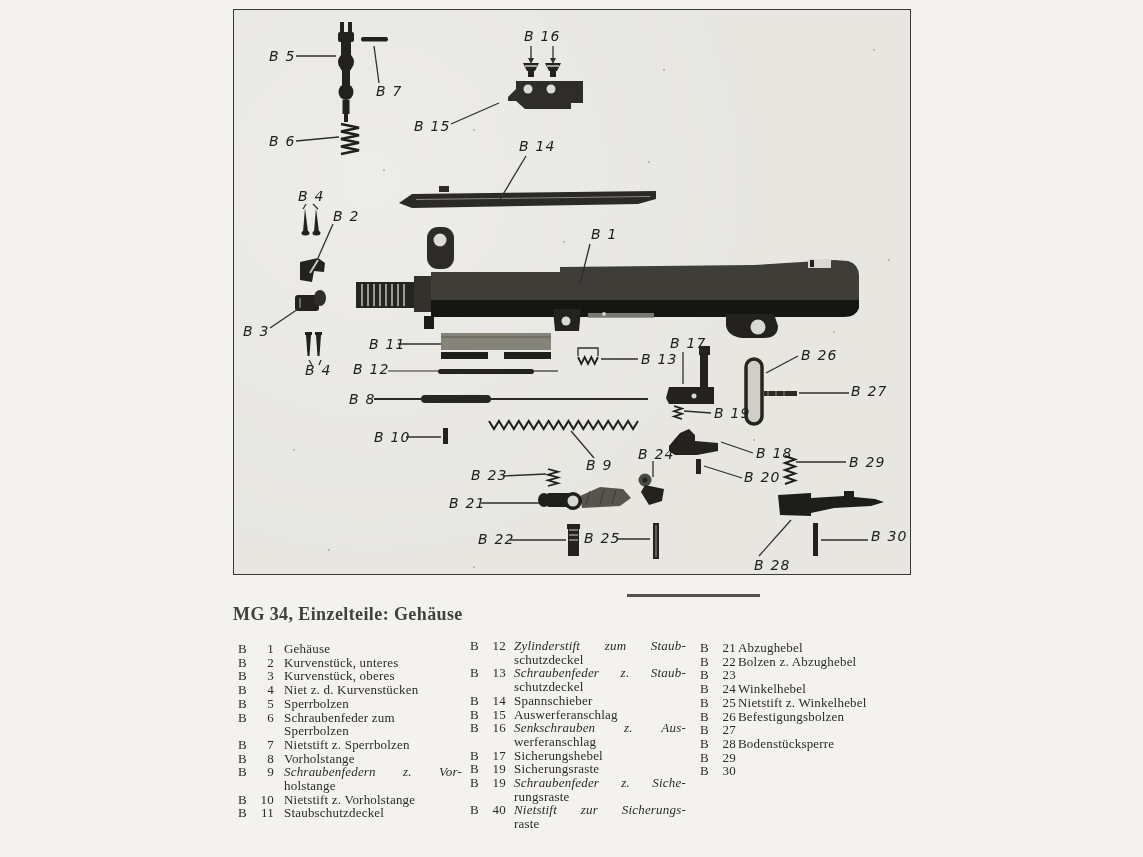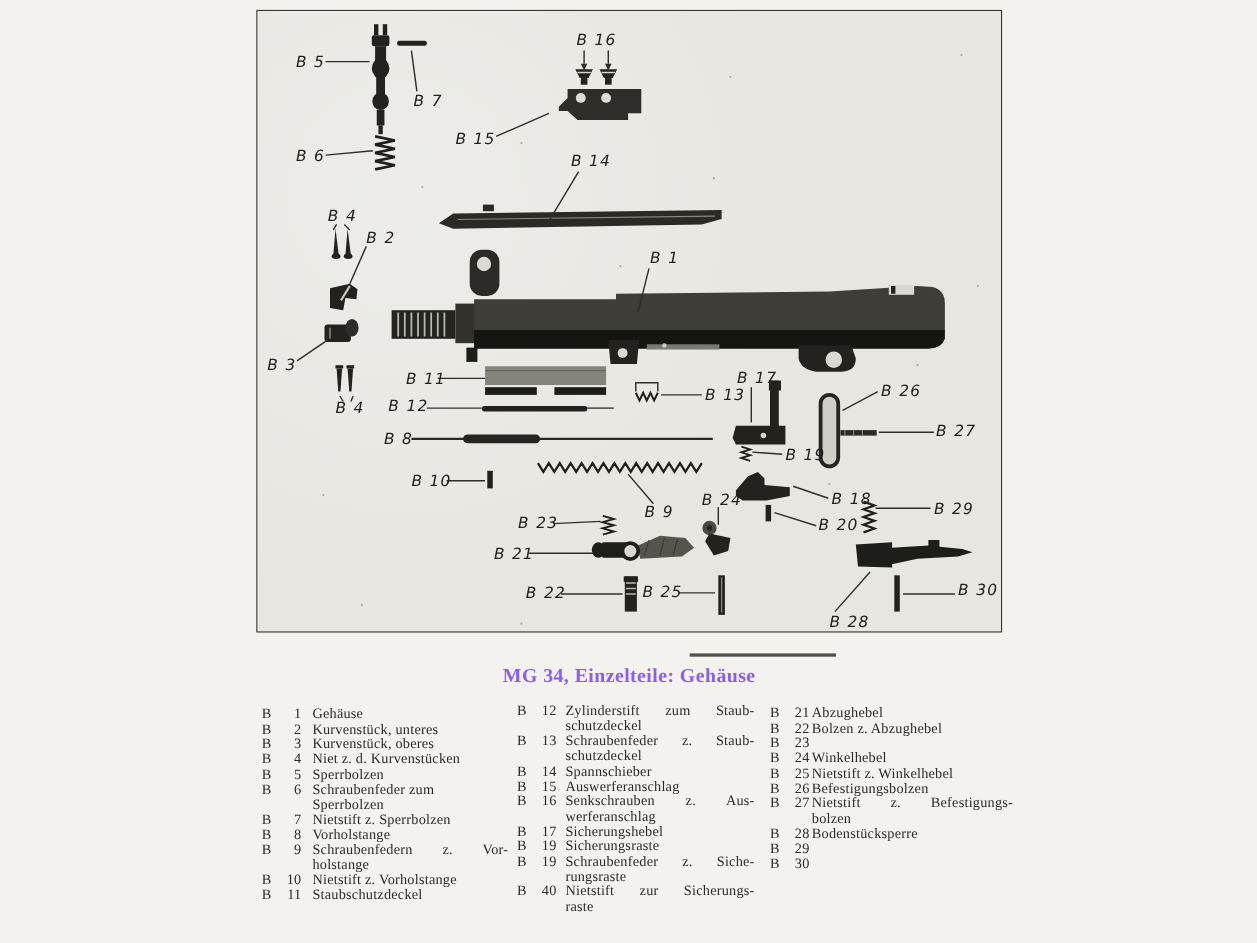--- a/index.html
+++ b/index.html
@@ -24,37 +24,37 @@
   .leader{stroke:#2f2e2a;stroke-width:1.3;fill:none;}
   .spring{stroke:#201f1c;fill:none;}
   .darkpart{fill:#23221e;}
   .artifact-line{
     position:absolute;left:627px;top:594px;width:133px;height:2.5px;
     background:#53524d;
   }
   
   .title{
     position:absolute;left:233px;top:604px;width:678px;
-    text-align:center;
-    font-weight:bold;font-size:18px;letter-spacing:.4px;color:#8b5cf6;
+    text-align:left;
+    font-weight:bold;font-size:18px;letter-spacing:.4px;color:#404040;
   }
   
   .pcol{
     position:absolute;
     font-size:13px;line-height:13.7px;color:#2b2a27;letter-spacing:.2px;
   }
   #col1{left:238px;top:642px;width:224px;}
   #col2{left:470px;top:639px;width:216px;}
   #col3{left:700px;top:641px;width:221px;}
   .prow{display:flex;align-items:flex-start;}
   .pnum{flex:0 0 36px;display:flex;justify-content:space-between;}
   .pname{flex:1 1 auto;margin-left:10px;}
   #col2 .pname{margin-left:8px;}
   #col3 .pname{margin-left:2px;}
-  .pname .just{text-align:justify;text-align-last:justify;}
+  .pname .just{text-align:justify;text-align-last:justify;font-style:italic;}
 </style>
 </head>
 <body>
 
 <div class="frame">
   <svg width="675" height="563" viewBox="0 0 675 563">
 
     <g fill="#6f6e68" opacity="0.5">
       <circle cx="150" cy="160" r="1"></circle>
         <circle cx="240" cy="120" r="1"></circle>
@@ -565,24 +565,20 @@
       </span>
       <span class="pname">
         <div>Befestigungsbolzen</div>
       </span>
     </div>
     <div class="prow">
       <span class="pnum">
         <span>B</span>
         <span>27</span>
       </span>
-      <span class="pname">
-        <div class="just">Nietstift z. Befestigungs-</div>
-        <div>bolzen</div>
-      </span>
     </div>
     <div class="prow">
       <span class="pnum">
         <span>B</span>
         <span>28</span>
       </span>
       <span class="pname">
         <div>Bodenstücksperre</div>
       </span>
     </div>

